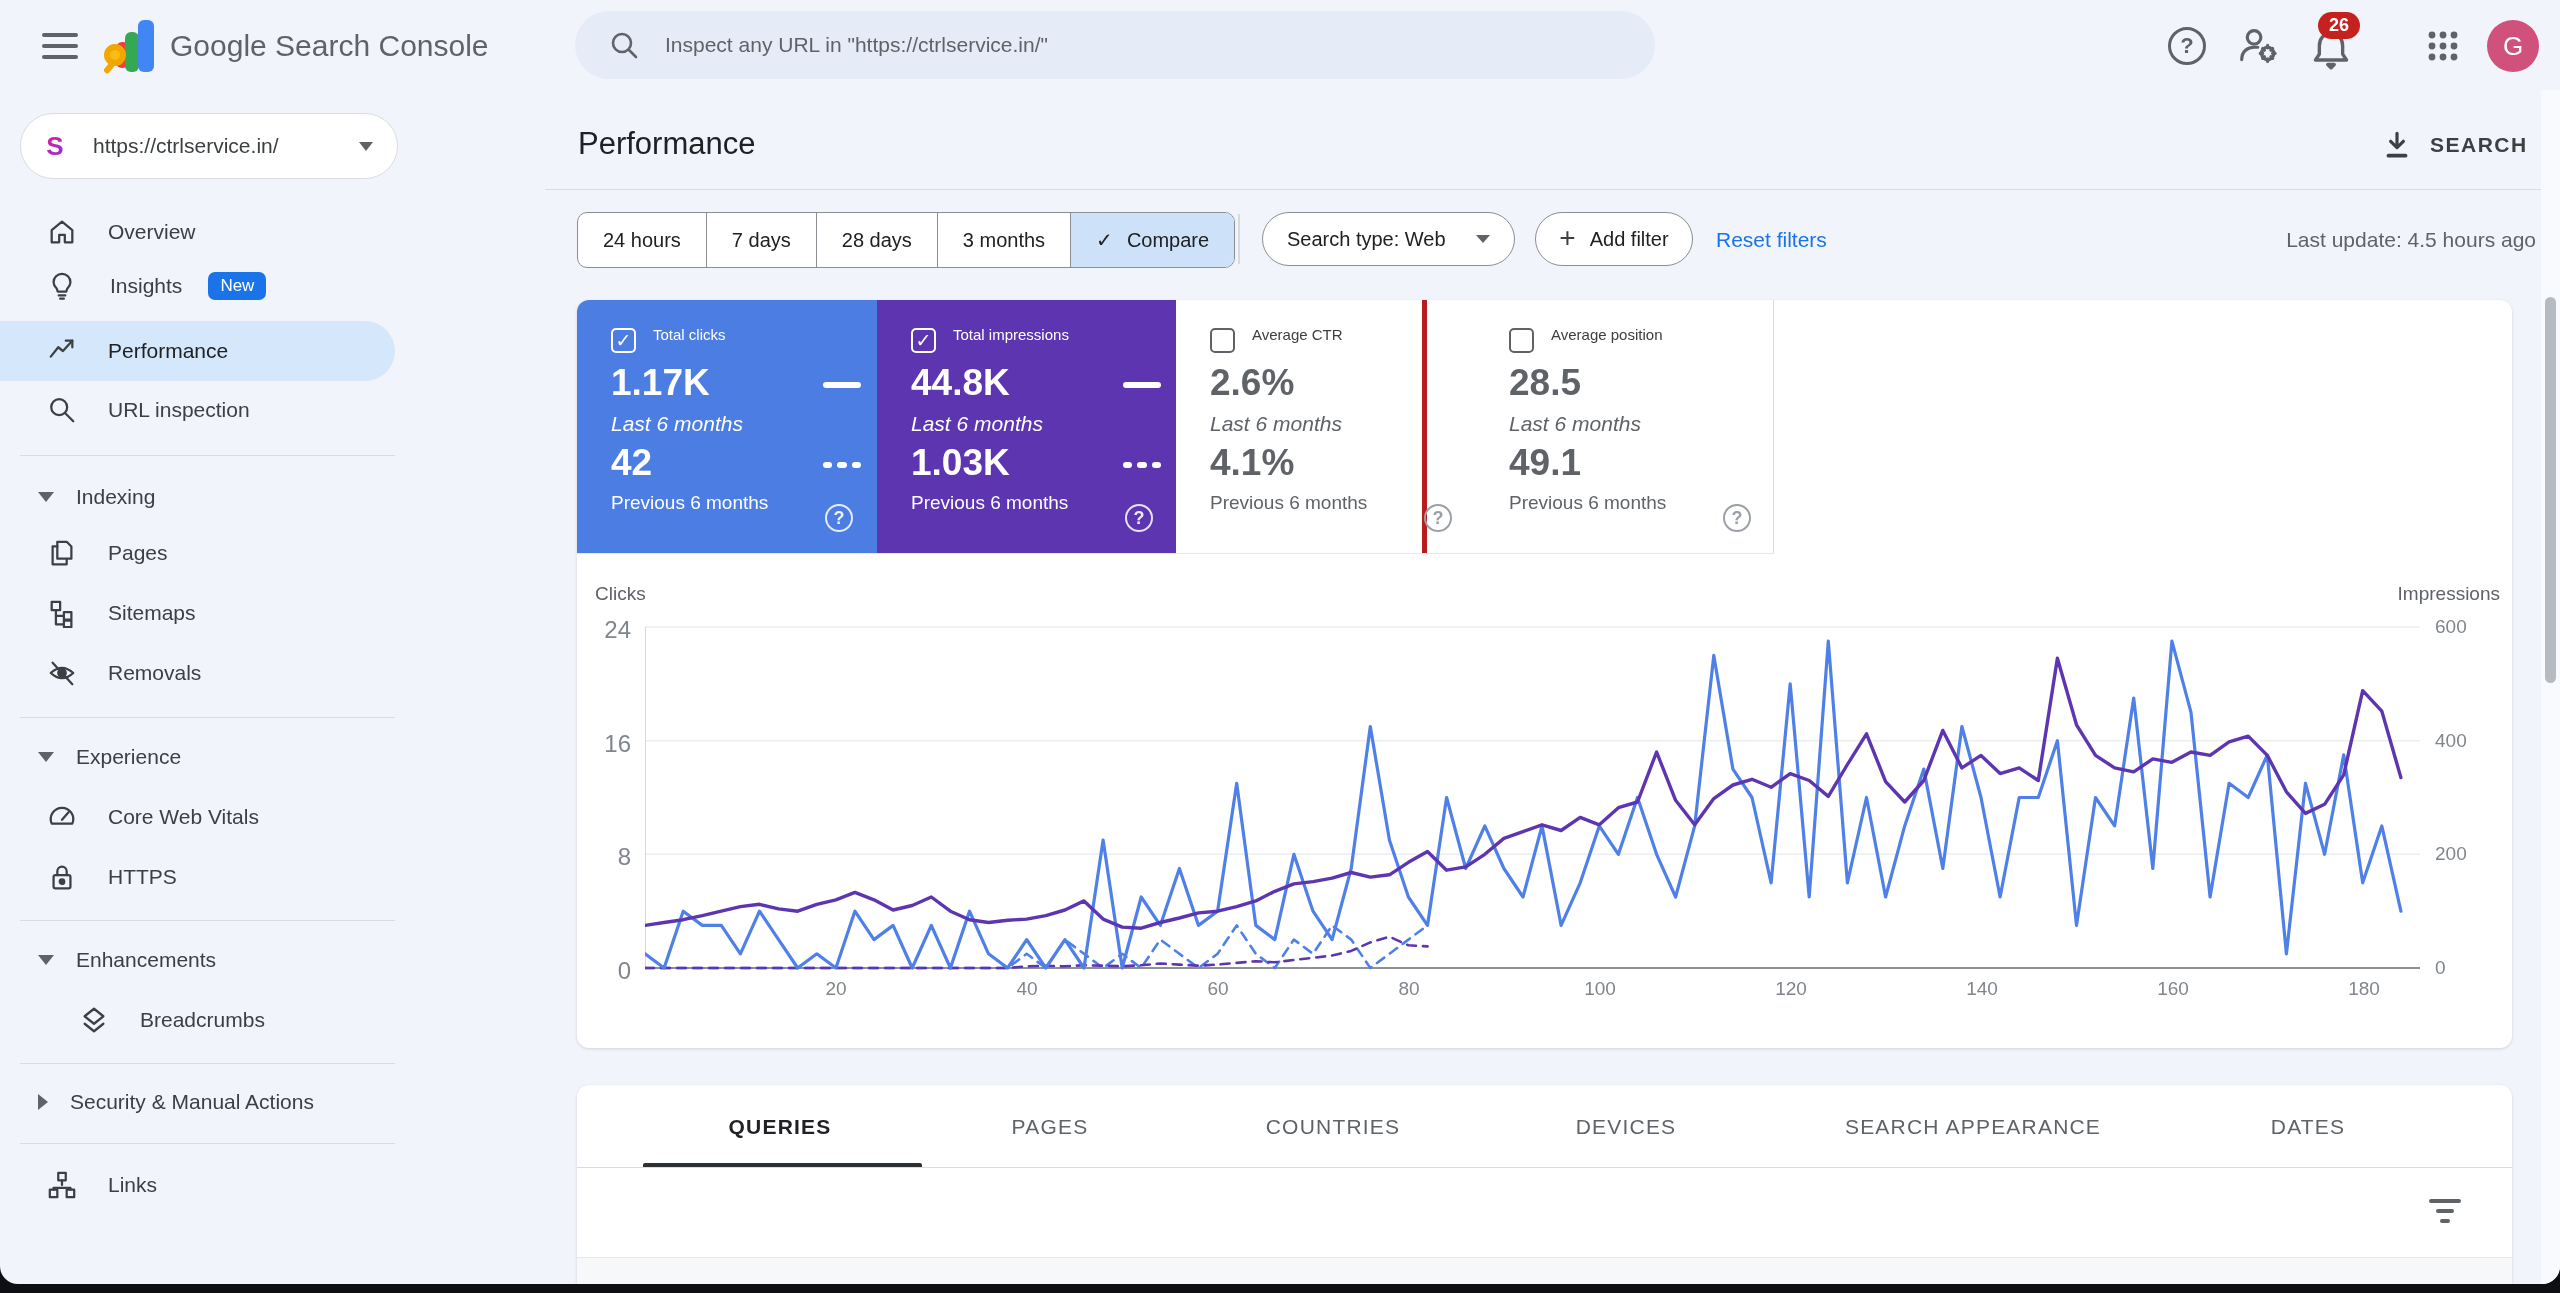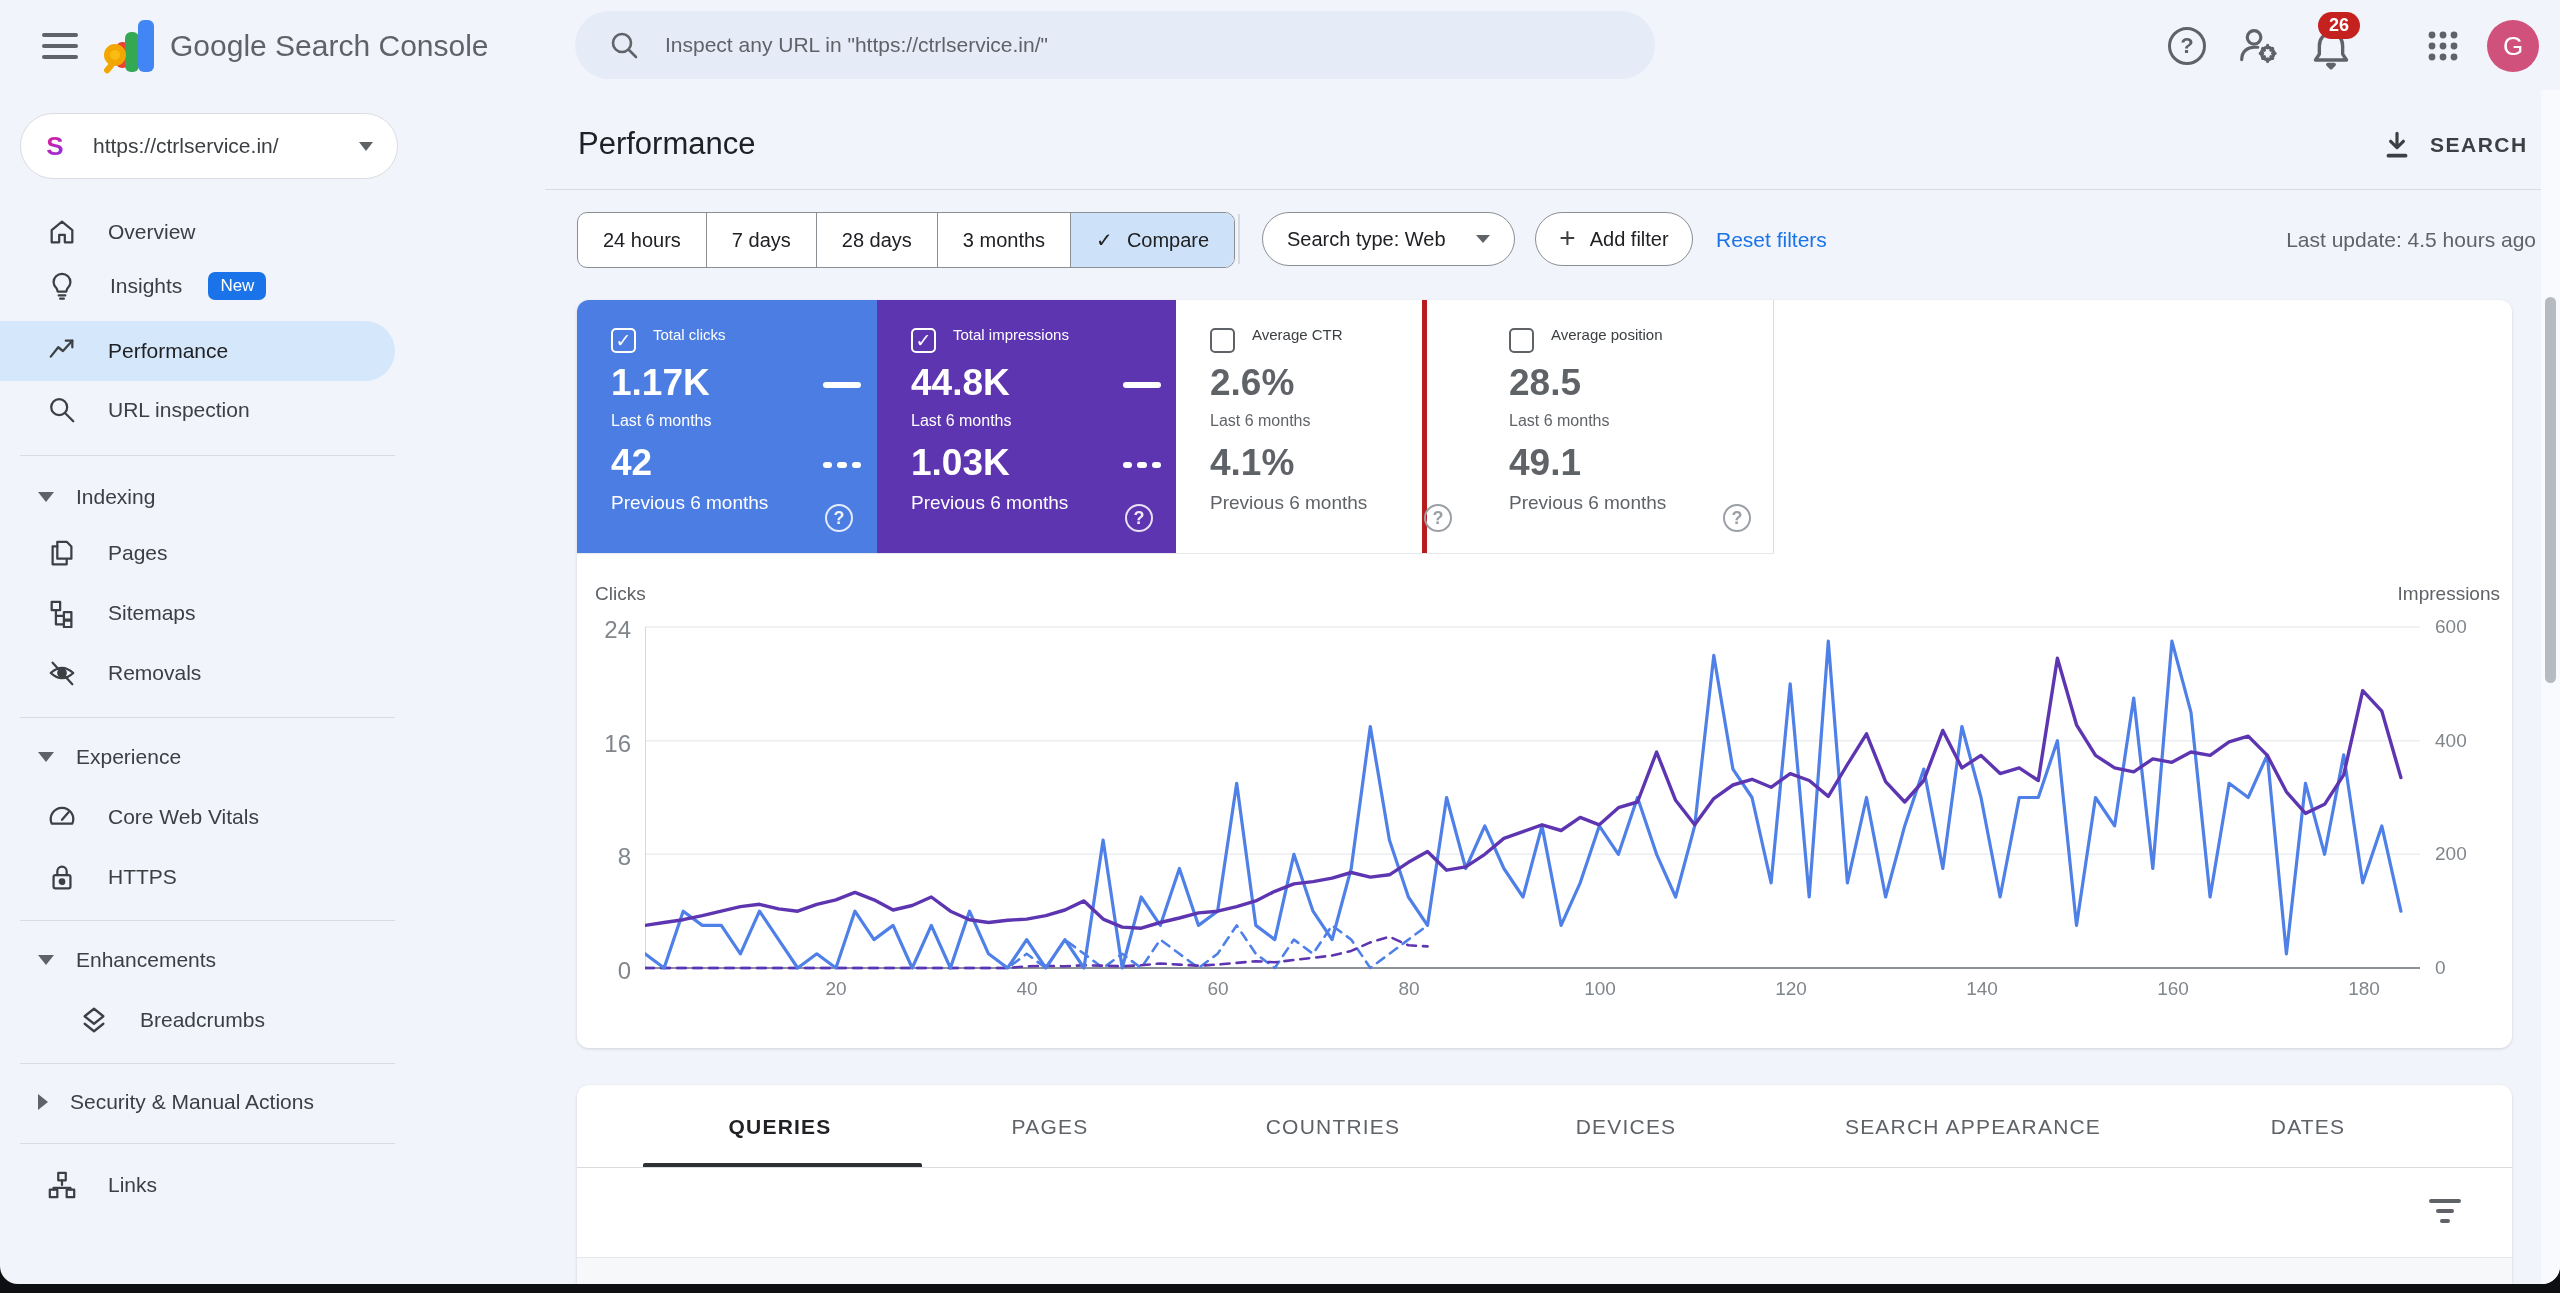--- a/index.html
+++ b/index.html
@@ -49,21 +49,21 @@
   .lastupd{position:absolute;left:2136px;top:228px;width:400px;text-align:right;font-size:21px;color:#5f6368;}
   
   .panel{position:absolute;left:577px;width:1935px;background:#fff;box-shadow:0 1px 3px rgba(60,64,67,.18);}
   #panel1{top:300px;height:748px;border-radius:12px;}
   #panel2{top:1085px;height:199px;border-radius:12px 12px 0 0;}
   
   .card{position:absolute;top:0;height:253px;box-sizing:border-box;}
   .card .chk{position:absolute;left:34px;top:28px;width:25px;height:25px;border-radius:5px;box-sizing:border-box;display:flex;align-items:center;justify-content:center;font-size:19px;font-weight:700;cursor:pointer;}
   .card .clabel{position:absolute;left:76px;top:26px;font-size:15px;}
   .card .v1{position:absolute;left:34px;top:62px;font-size:37px;font-weight:700;}
-  .card .cap1{position:absolute;left:34px;top:112px;font-size:16px;}
+  .card .cap1{position:absolute;left:34px;top:112px;font-size:21px;font-style:italic;}
   .card .v2{position:absolute;left:34px;top:142px;font-size:37px;font-weight:700;}
   .card .cap2{position:absolute;left:34px;top:192px;font-size:19px;}
   .dashS{position:absolute;left:246px;top:82px;width:38px;height:6px;border-radius:3px;}
   .dashD{position:absolute;left:246px;top:162px;width:38px;height:6px;display:flex;gap:5px;}
   .dashD i{flex:1;height:6px;border-radius:3px;}
   .qm{position:absolute;left:248px;top:204px;width:28px;height:28px;border-radius:50%;border:2.5px solid rgba(255,255,255,.85);box-sizing:border-box;color:rgba(255,255,255,.9);font-size:18px;font-weight:700;display:flex;align-items:center;justify-content:center;cursor:pointer;}
   .card.plain .qm{border-color:#9aa0a6;color:#9aa0a6;}
   
   .axttl{position:absolute;font-size:19px;color:#5f6368;}
   .ytick{position:absolute;width:46px;font-size:24px;color:#80868b;text-align:right;}

